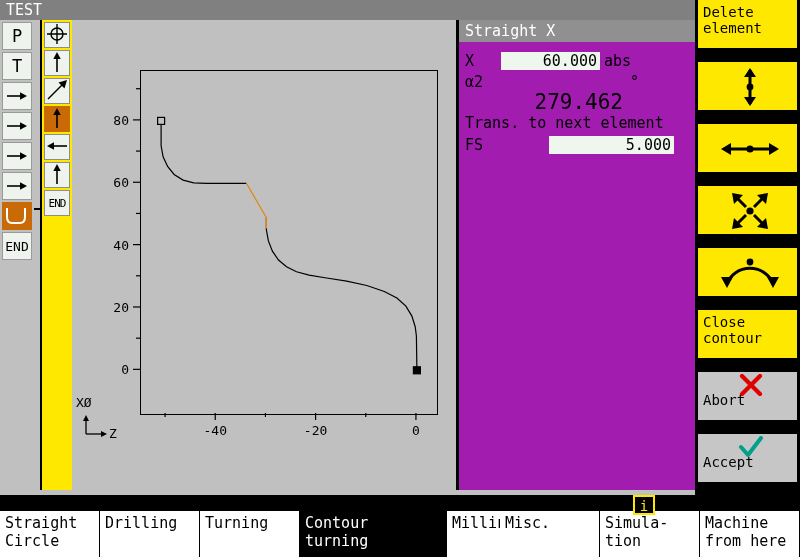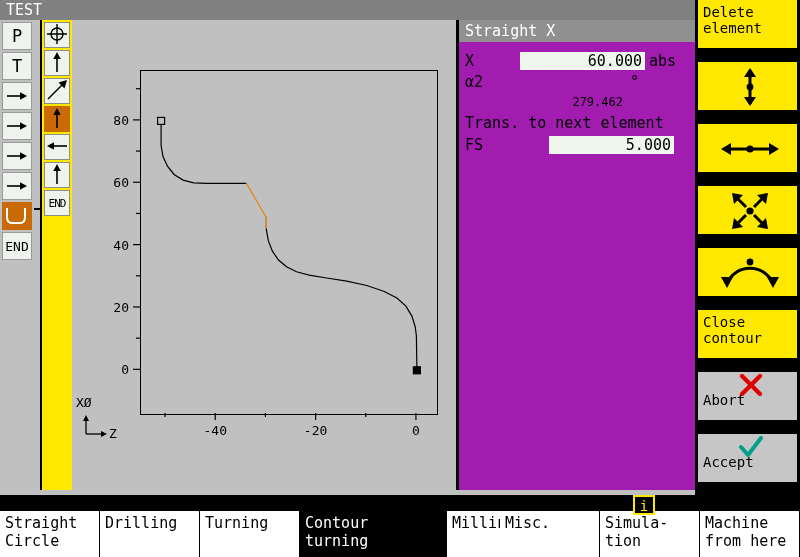--- a/index.html
+++ b/index.html
@@ -44,21 +44,21 @@
 
   
   .datapanel{position:absolute;left:459px;top:20px;width:236px;height:470px;background:#a21caf;}
   .dp-head{height:22px;background:#909090;color:#fff;font-size:15px;line-height:22px;
            padding-left:6px;box-sizing:border-box;}
   .dp-row{display:flex;align-items:center;height:21px;font-size:15px;color:#000;
           padding-left:6px;box-sizing:border-box;}
   .dp-lbl{width:36px;flex:none;}
   .dp-field{background:#eef6ee;text-align:right;padding-right:3px;box-sizing:border-box;
             font-size:15px;}
-  .dp-plain{text-align:right;box-sizing:border-box;font-size:12px;padding-right:3px;margin-top:40px;}
+  .dp-plain{text-align:right;box-sizing:border-box;font-size:21px;padding-right:3px;margin-top:40px;}
   .dp-unit{padding-left:4px;}
   .dp-sect{font-size:15px;color:#000;padding-left:6px;height:21px;line-height:21px;}
 
   
   .skcol{position:absolute;left:695px;top:0;width:105px;height:495px;background:#000;}
   .sk{position:absolute;left:3px;width:99px;height:48px;background:#ffe800;color:#000;
       font-size:14px;line-height:16px;box-sizing:border-box;padding:4px 0 0 5px;
       display:flex;align-items:center;justify-content:center;text-align:center;}
   .sk.text{justify-content:flex-start;align-items:flex-start;text-align:left;}
   .sk.grey{background:#c6c6c6;}
@@ -227,21 +227,21 @@
     </svg>
   </div>
 
   <div class="vdiv"></div>
 
   <div class="datapanel">
     <div class="dp-head">Straight X</div>
     <div style="height:8px;"></div>
     <div class="dp-row">
       <span class="dp-lbl">X</span>
-      <span class="dp-field" style="width:125px;margin-left:19px;">60.000</span>
+      <span class="dp-field" style="width:99px;">60.000</span>
       <span class="dp-unit">abs</span>
     </div>
     <div class="dp-row">
       <span class="dp-lbl">α2</span>
       <span class="dp-plain" style="width:125px;">279.462</span>
       <span class="dp-unit">°</span>
     </div>
     <div style="height:21px;"></div>
     <div class="dp-sect">Trans. to next element</div>
     <div class="dp-row">

